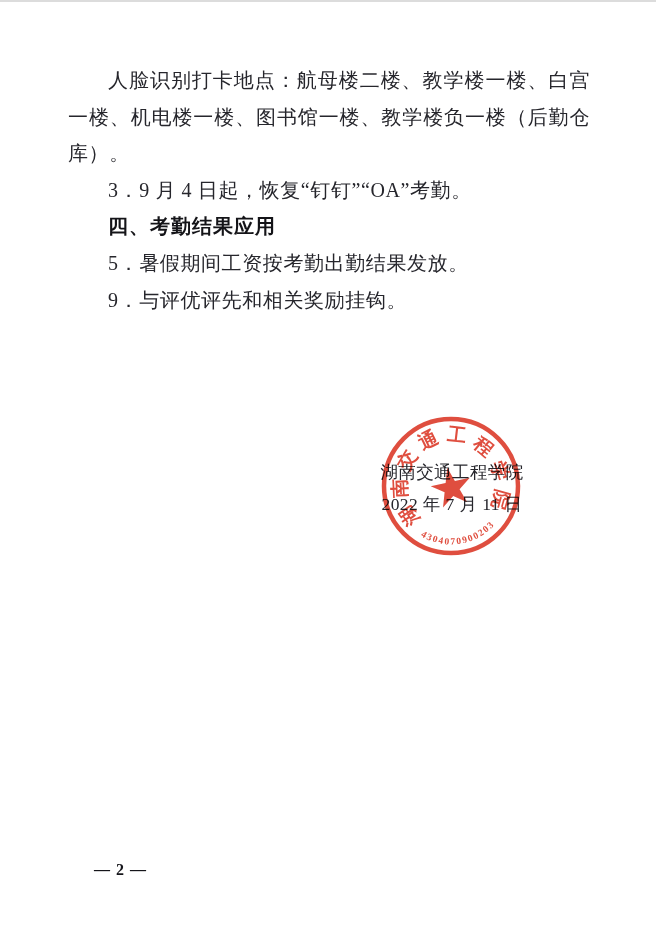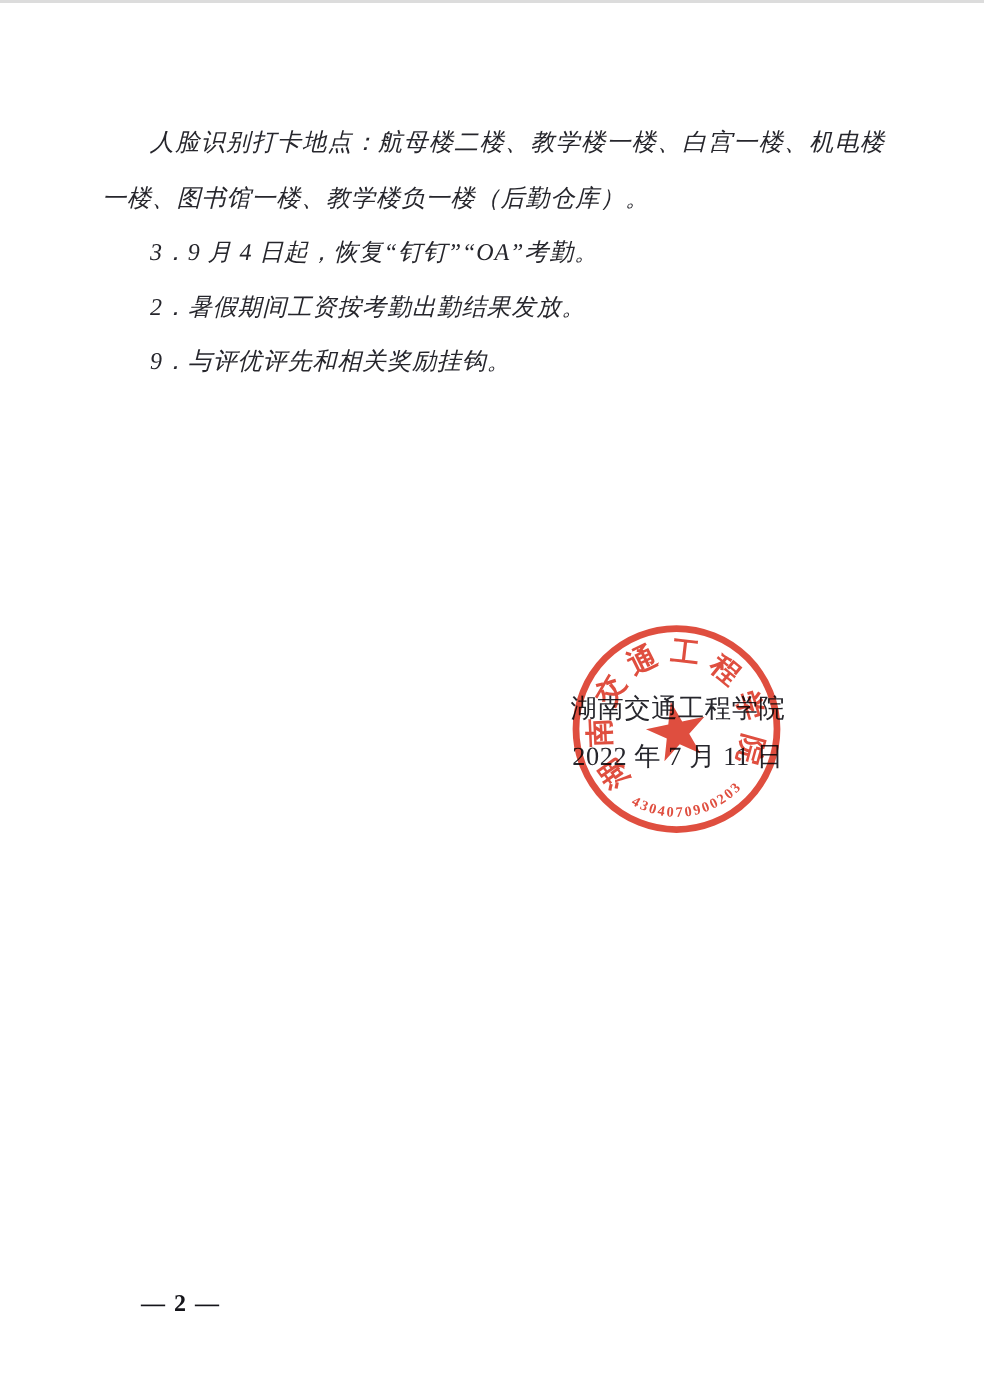--- a/index.html
+++ b/index.html
@@ -16,28 +16,27 @@
   }
   .page-top-edge {
     position: absolute;
     left: 0; top: 0;
     width: 100%; height: 2px;
     background: #dcdcdc;
   }
   .doc-body {
     position: absolute;
     left: 68px;
-    top: 78px;
+    top: 62px;
     width: 522px;
-    font-size: 16px;
+    font-size: 20px;
     letter-spacing: 0.6px;
     line-height: 36.6px;
     color: #26262c;
     text-align: justify;
-    font-style: italic;
   }
   .doc-body p {
     margin: 0;
     text-indent: 2em;
   }
   .doc-body p.heading {
     font-family: "Liberation Sans", "DejaVu Sans", sans-serif;
     font-weight: bold;
     color: #141418;
     letter-spacing: 1px;
@@ -79,21 +78,22 @@
   }
 </style>
 </head>
 <body>
 
 <div class="page-top-edge"></div>
 
 <div class="doc-body">
   <p>人脸识别打卡地点：航母楼二楼、教学楼一楼、白宫一楼、机电楼一楼、图书馆一楼、教学楼负一楼（后勤仓库）。</p>
   <p>3．9 月 4 日起，恢复“钉钉”“OA”考勤。</p>
-  <p>2．暑假期间工资按考勤出勤结果发放。</p>
+  <p class="heading">四、考勤结果应用</p>
+  <p>5．暑假期间工资按考勤出勤结果发放。</p>
   <p>9．与评优评先和相关奖励挂钩。</p>
 </div>
 
 <div class="signature-block">
   <div>湖南交通工程学院</div>
   <div>2022 年 7 月 11 日</div>
 </div>
 
 <div class="seal">
   <svg id="seal-svg" width="160" height="160" viewBox="0 0 160 160">

